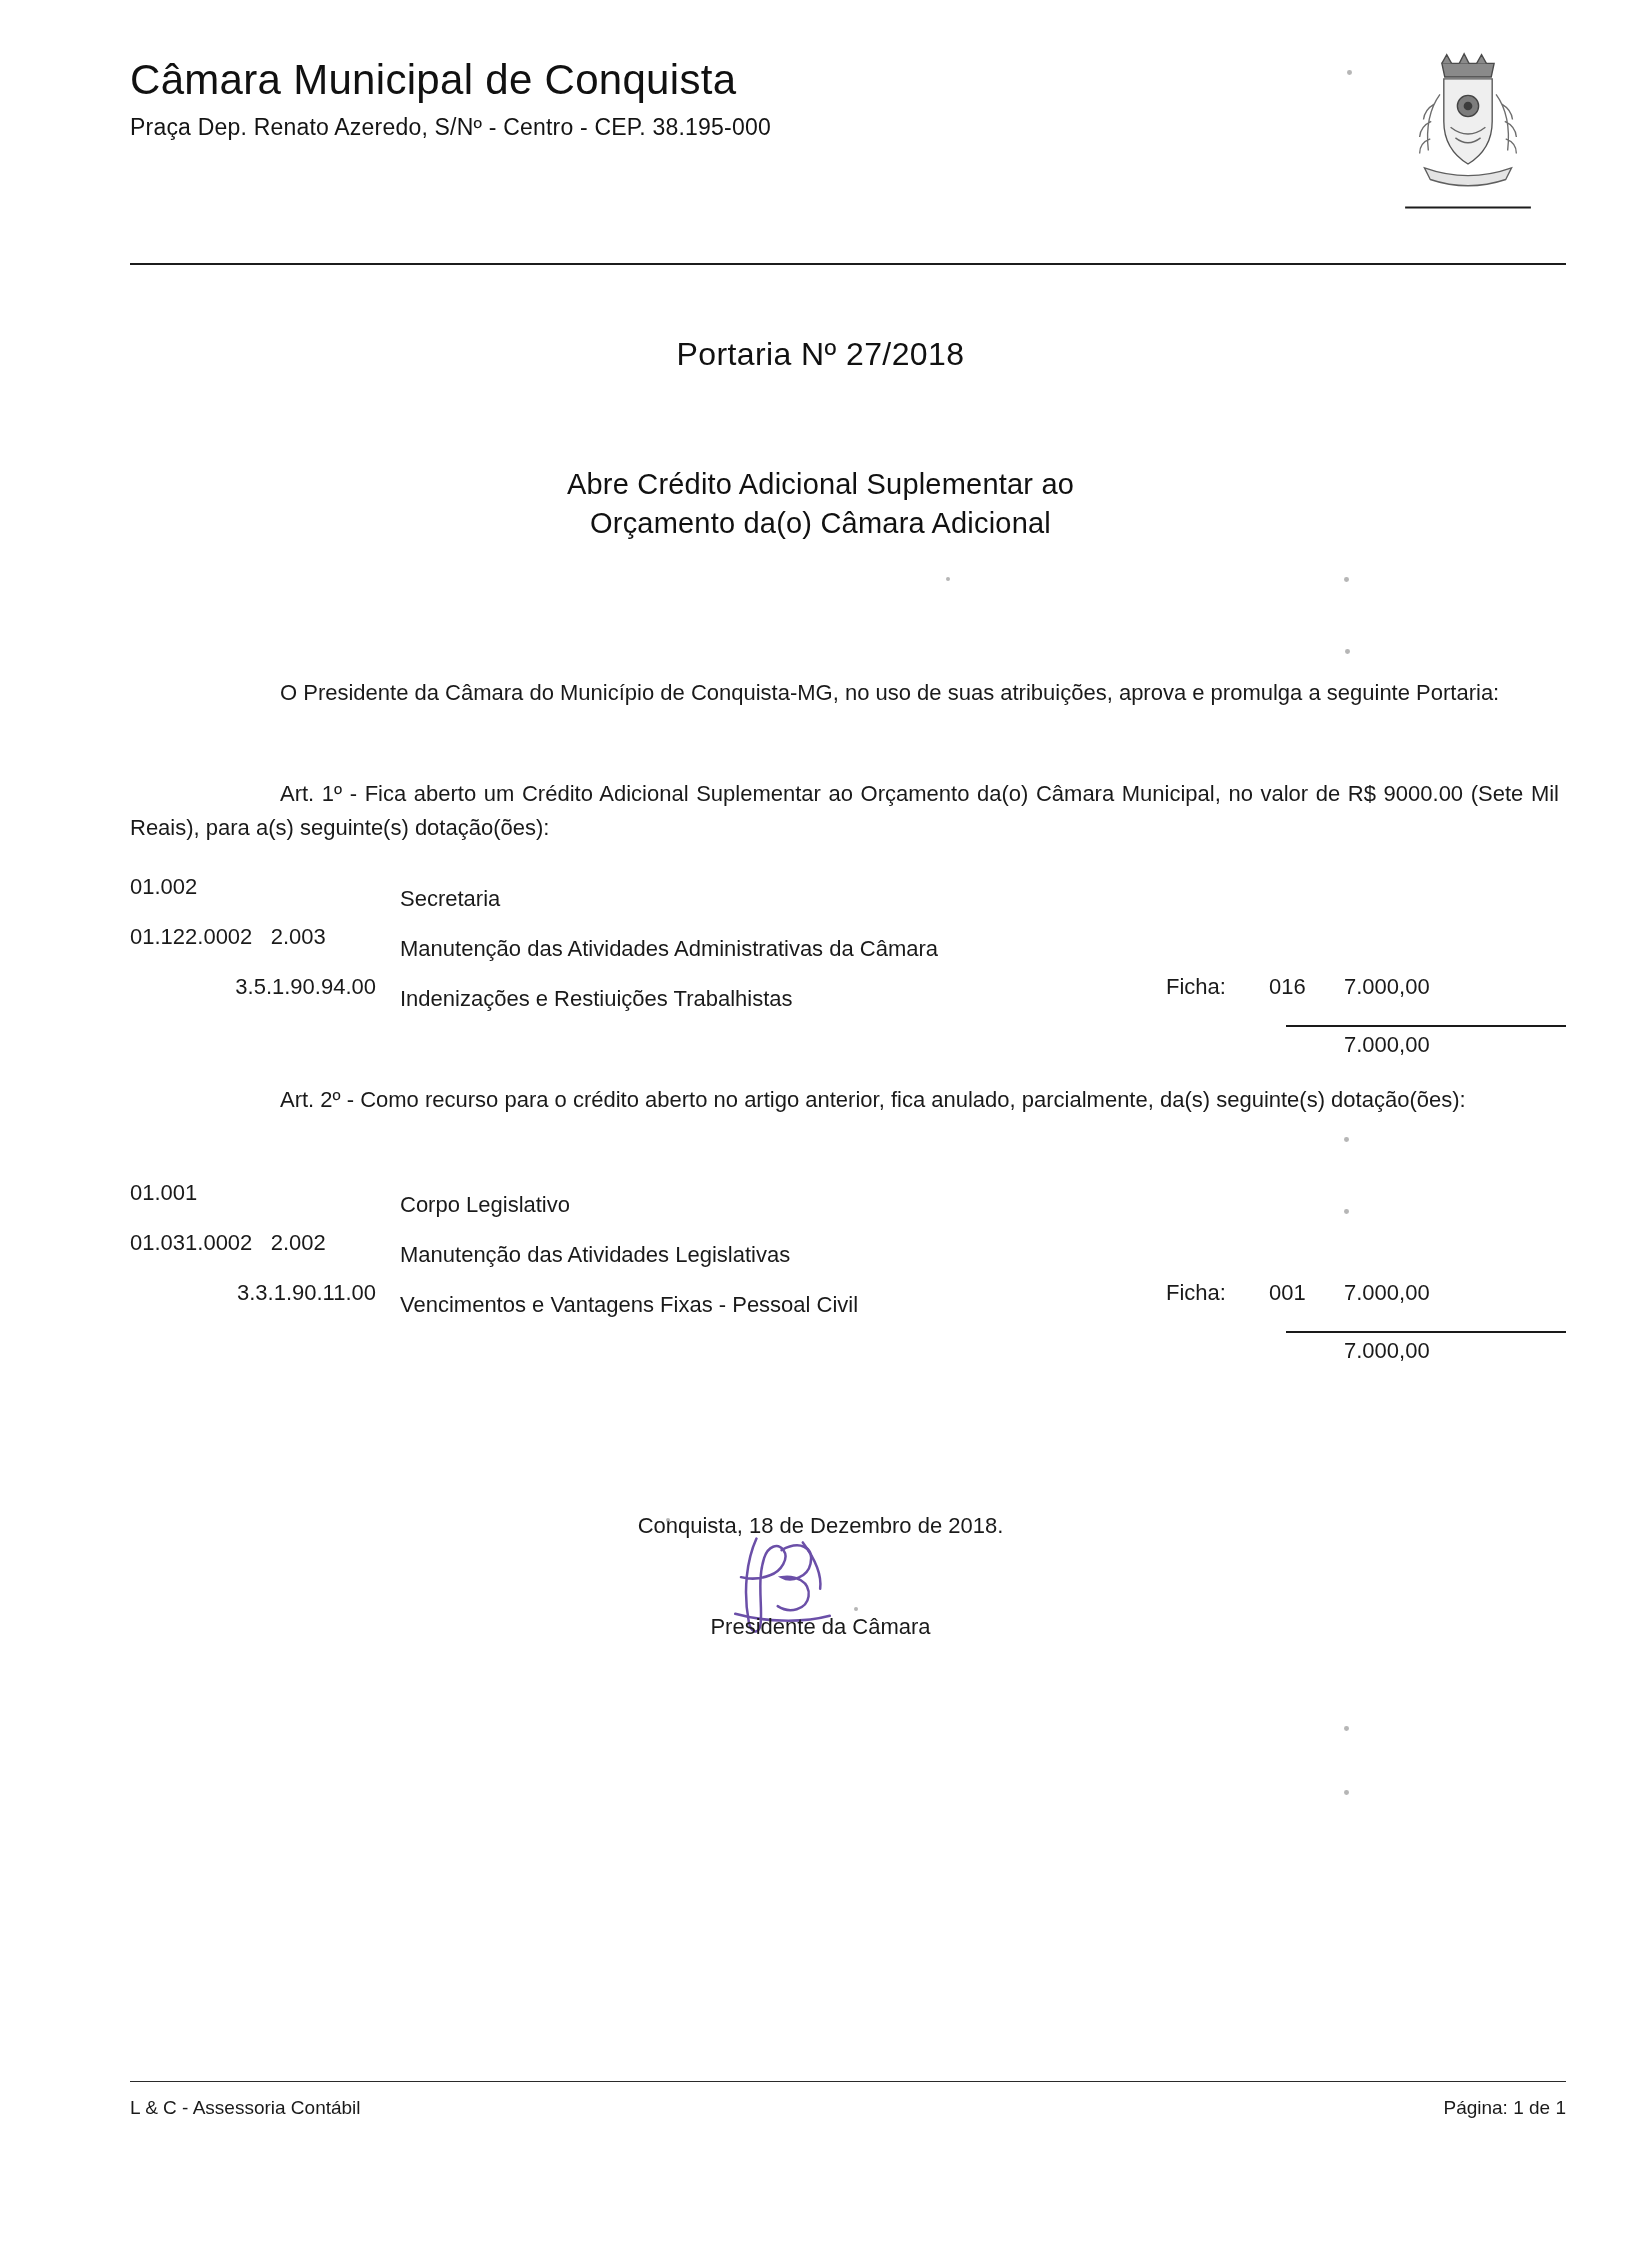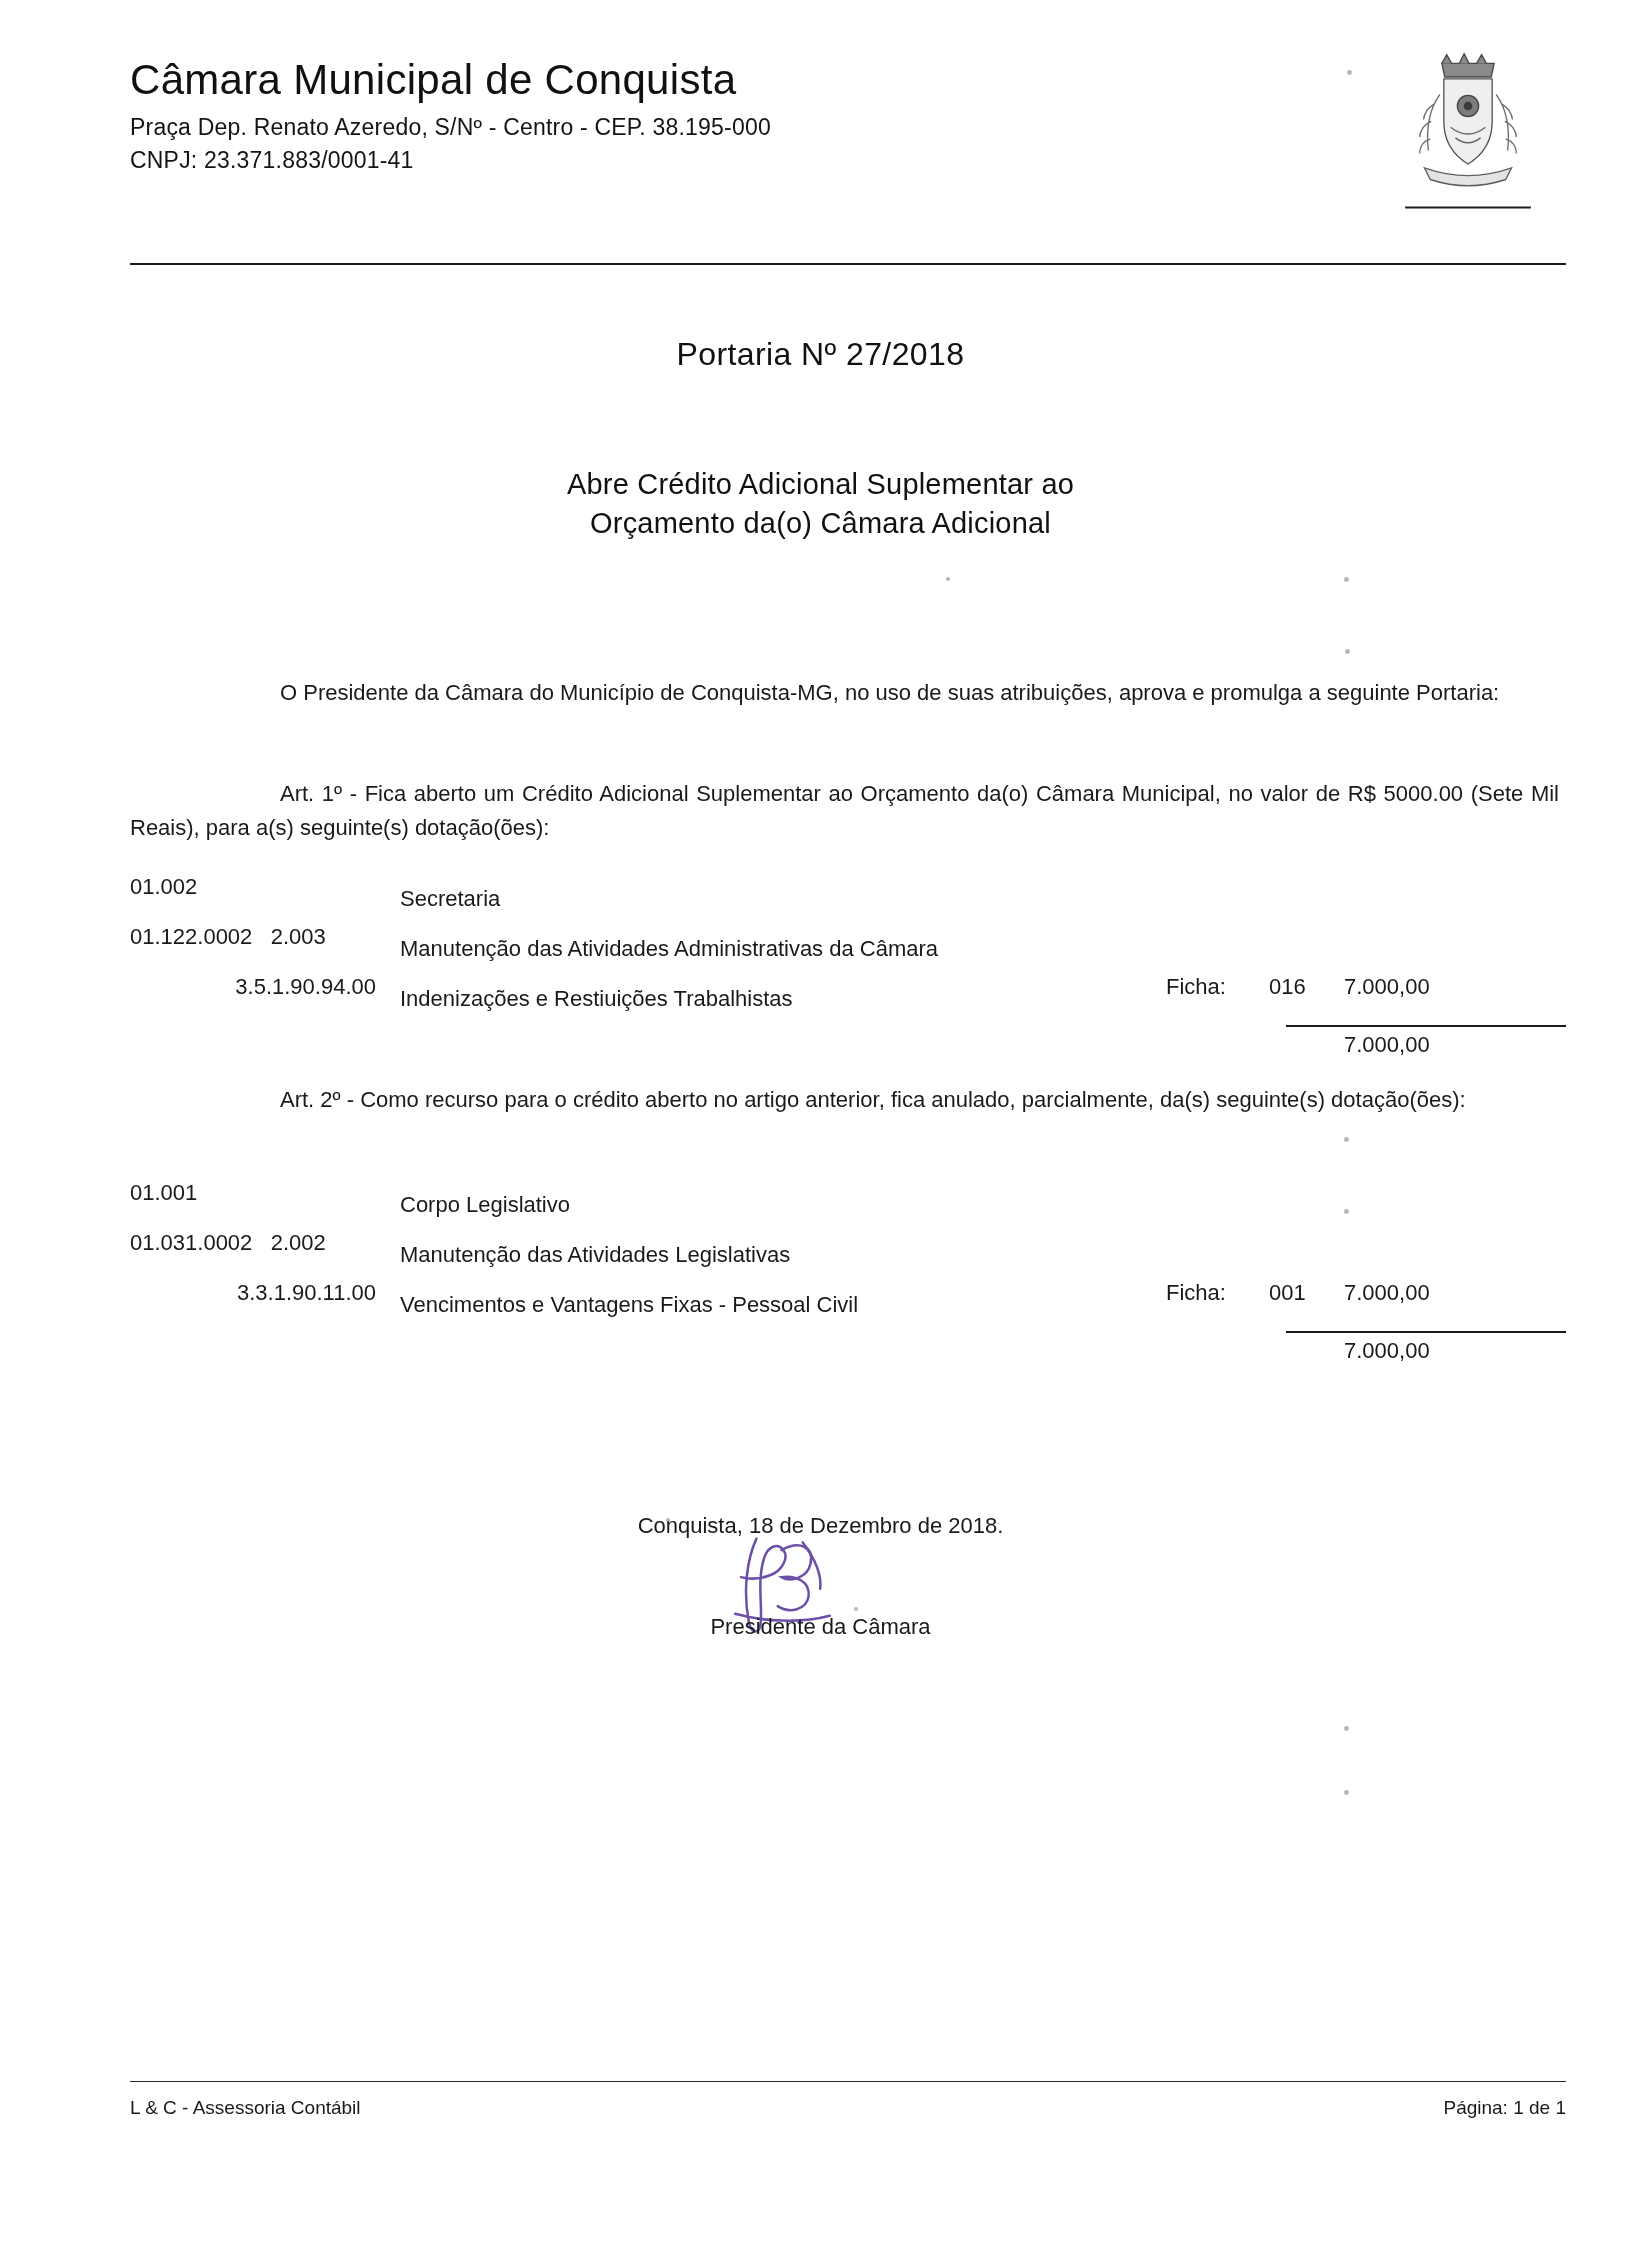--- a/index.html
+++ b/index.html
@@ -219,21 +219,20 @@
   }
 </style>
 </head>
 <body>
 
 <div class="page">
 
   <div class="header">
     <h1 class="org-title">Câmara Municipal de Conquista</h1>
     <p class="org-line">Praça Dep. Renato Azeredo, S/Nº - Centro - CEP. 38.195-000</p>
-    <p class="org-line">CNPJ: 23.371.883/0001-41</p>
   </div>
   <div class="header-rule"></div>
 
   <div class="crest">
     <svg width="126" height="208" viewBox="0 0 130 215">
       <g fill="none" stroke="#5a5a5a" stroke-width="1.4">
 
         <path d="M38 18 h54 l-3 14 h-48 z" fill="#8a8a8a" stroke="#4a4a4a"></path>
         <path d="M38 18 l5 -9 5 9 M56 18 l5 -10 5 10 M74 18 l5 -9 5 9" fill="#8a8a8a" stroke="#4a4a4a"></path>
 
@@ -255,21 +254,21 @@
   </div>
 
   <div class="doc-number">Portaria Nº 27/2018</div>
   <div class="doc-subject">
     <div>Abre Crédito Adicional Suplementar ao</div>
     <div>Orçamento da(o) Câmara Adicional</div>
   </div>
 
   <div class="para" id="para1"><span class="indent"></span><span>O Presidente da Câmara do Município de Conquista-MG, no uso de suas atribuições, aprova e promulga a seguinte Portaria:</span></div>
 
-  <div class="para" id="para2"><span class="indent"></span><span>Art. 1º - Fica aberto um Crédito Adicional Suplementar  ao Orçamento da(o) Câmara Municipal, no valor de R$ 5000.00 (Sete Mil Reais), para a(s) seguinte(s) dotação(ões):</span></div>
+  <div class="para" id="para2"><span class="indent"></span><span>Art. 1º - Fica aberto um Crédito Adicional Suplementar  ao Orçamento da(o) Câmara Municipal, no valor de R$ 9000.00 (Sete Mil Reais), para a(s) seguinte(s) dotação(ões):</span></div>
 
   <div class="dot-block" id="block1">
     <div class="dot-row">
       <span class="dot-code">01.002</span>
       <span class="dot-desc">Secretaria</span>
     </div>
     <div class="dot-row">
       <span class="dot-code">01.122.0002   2.003</span>
       <span class="dot-desc">Manutenção das Atividades Administrativas da Câmara</span>
     </div>

